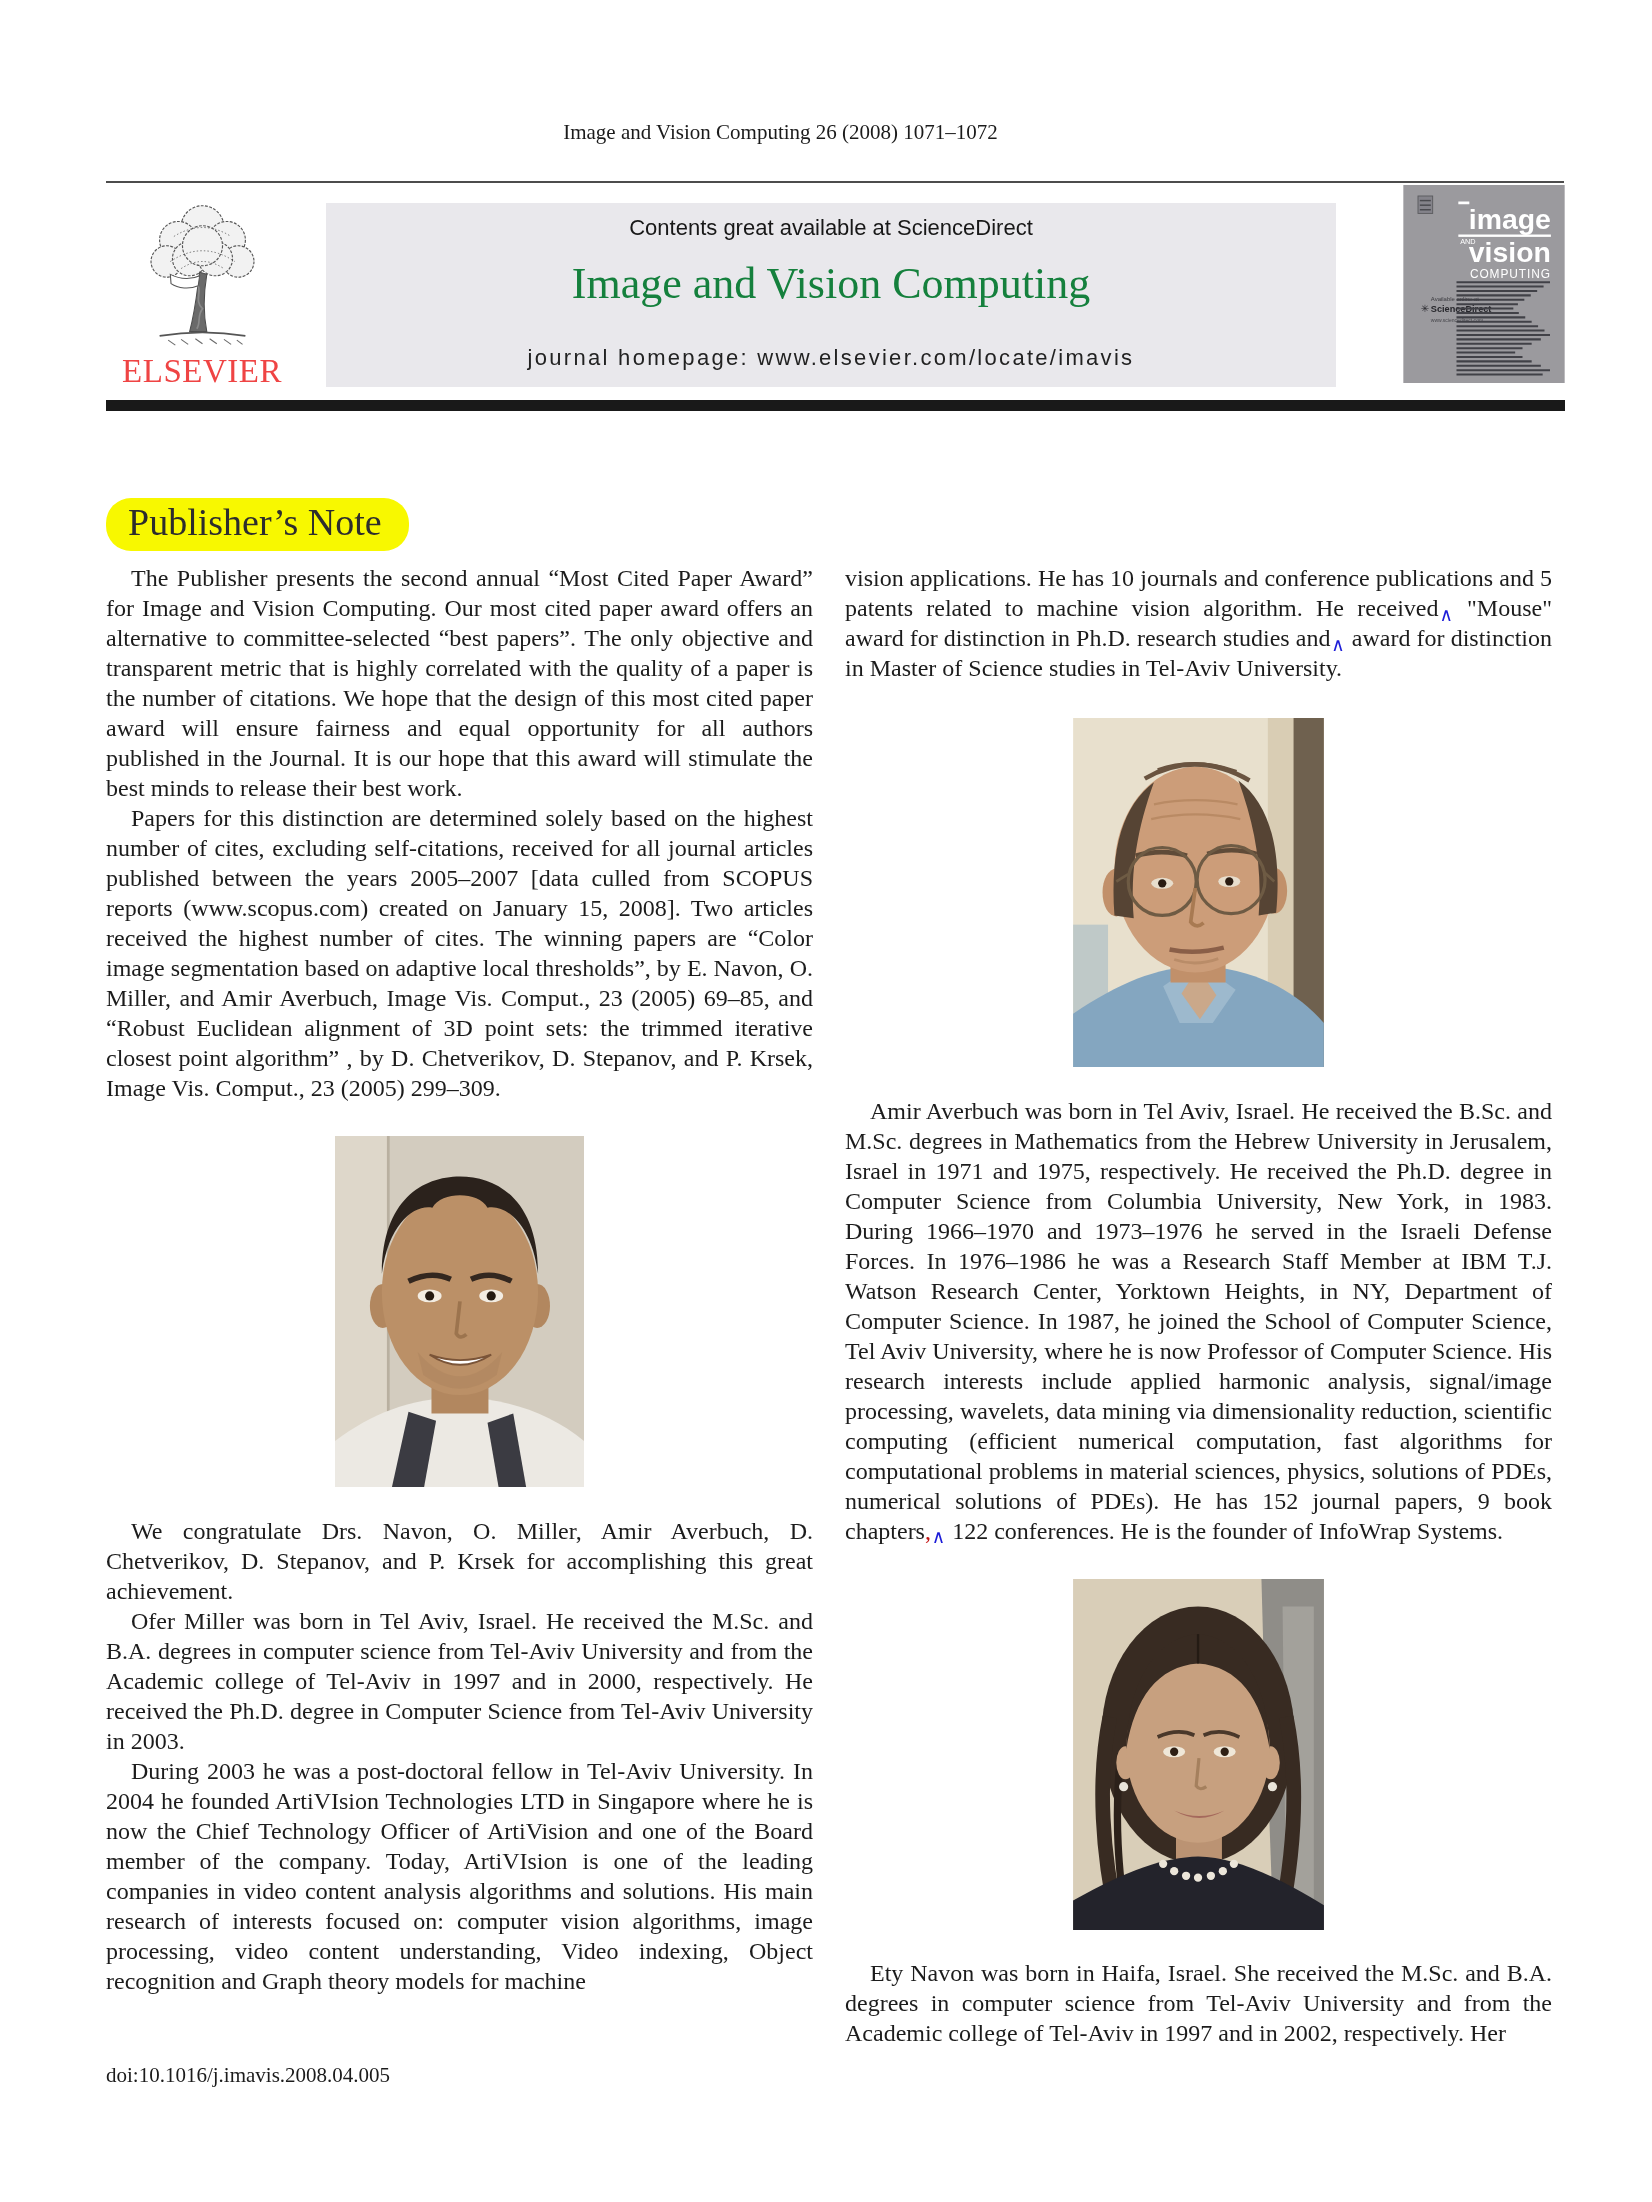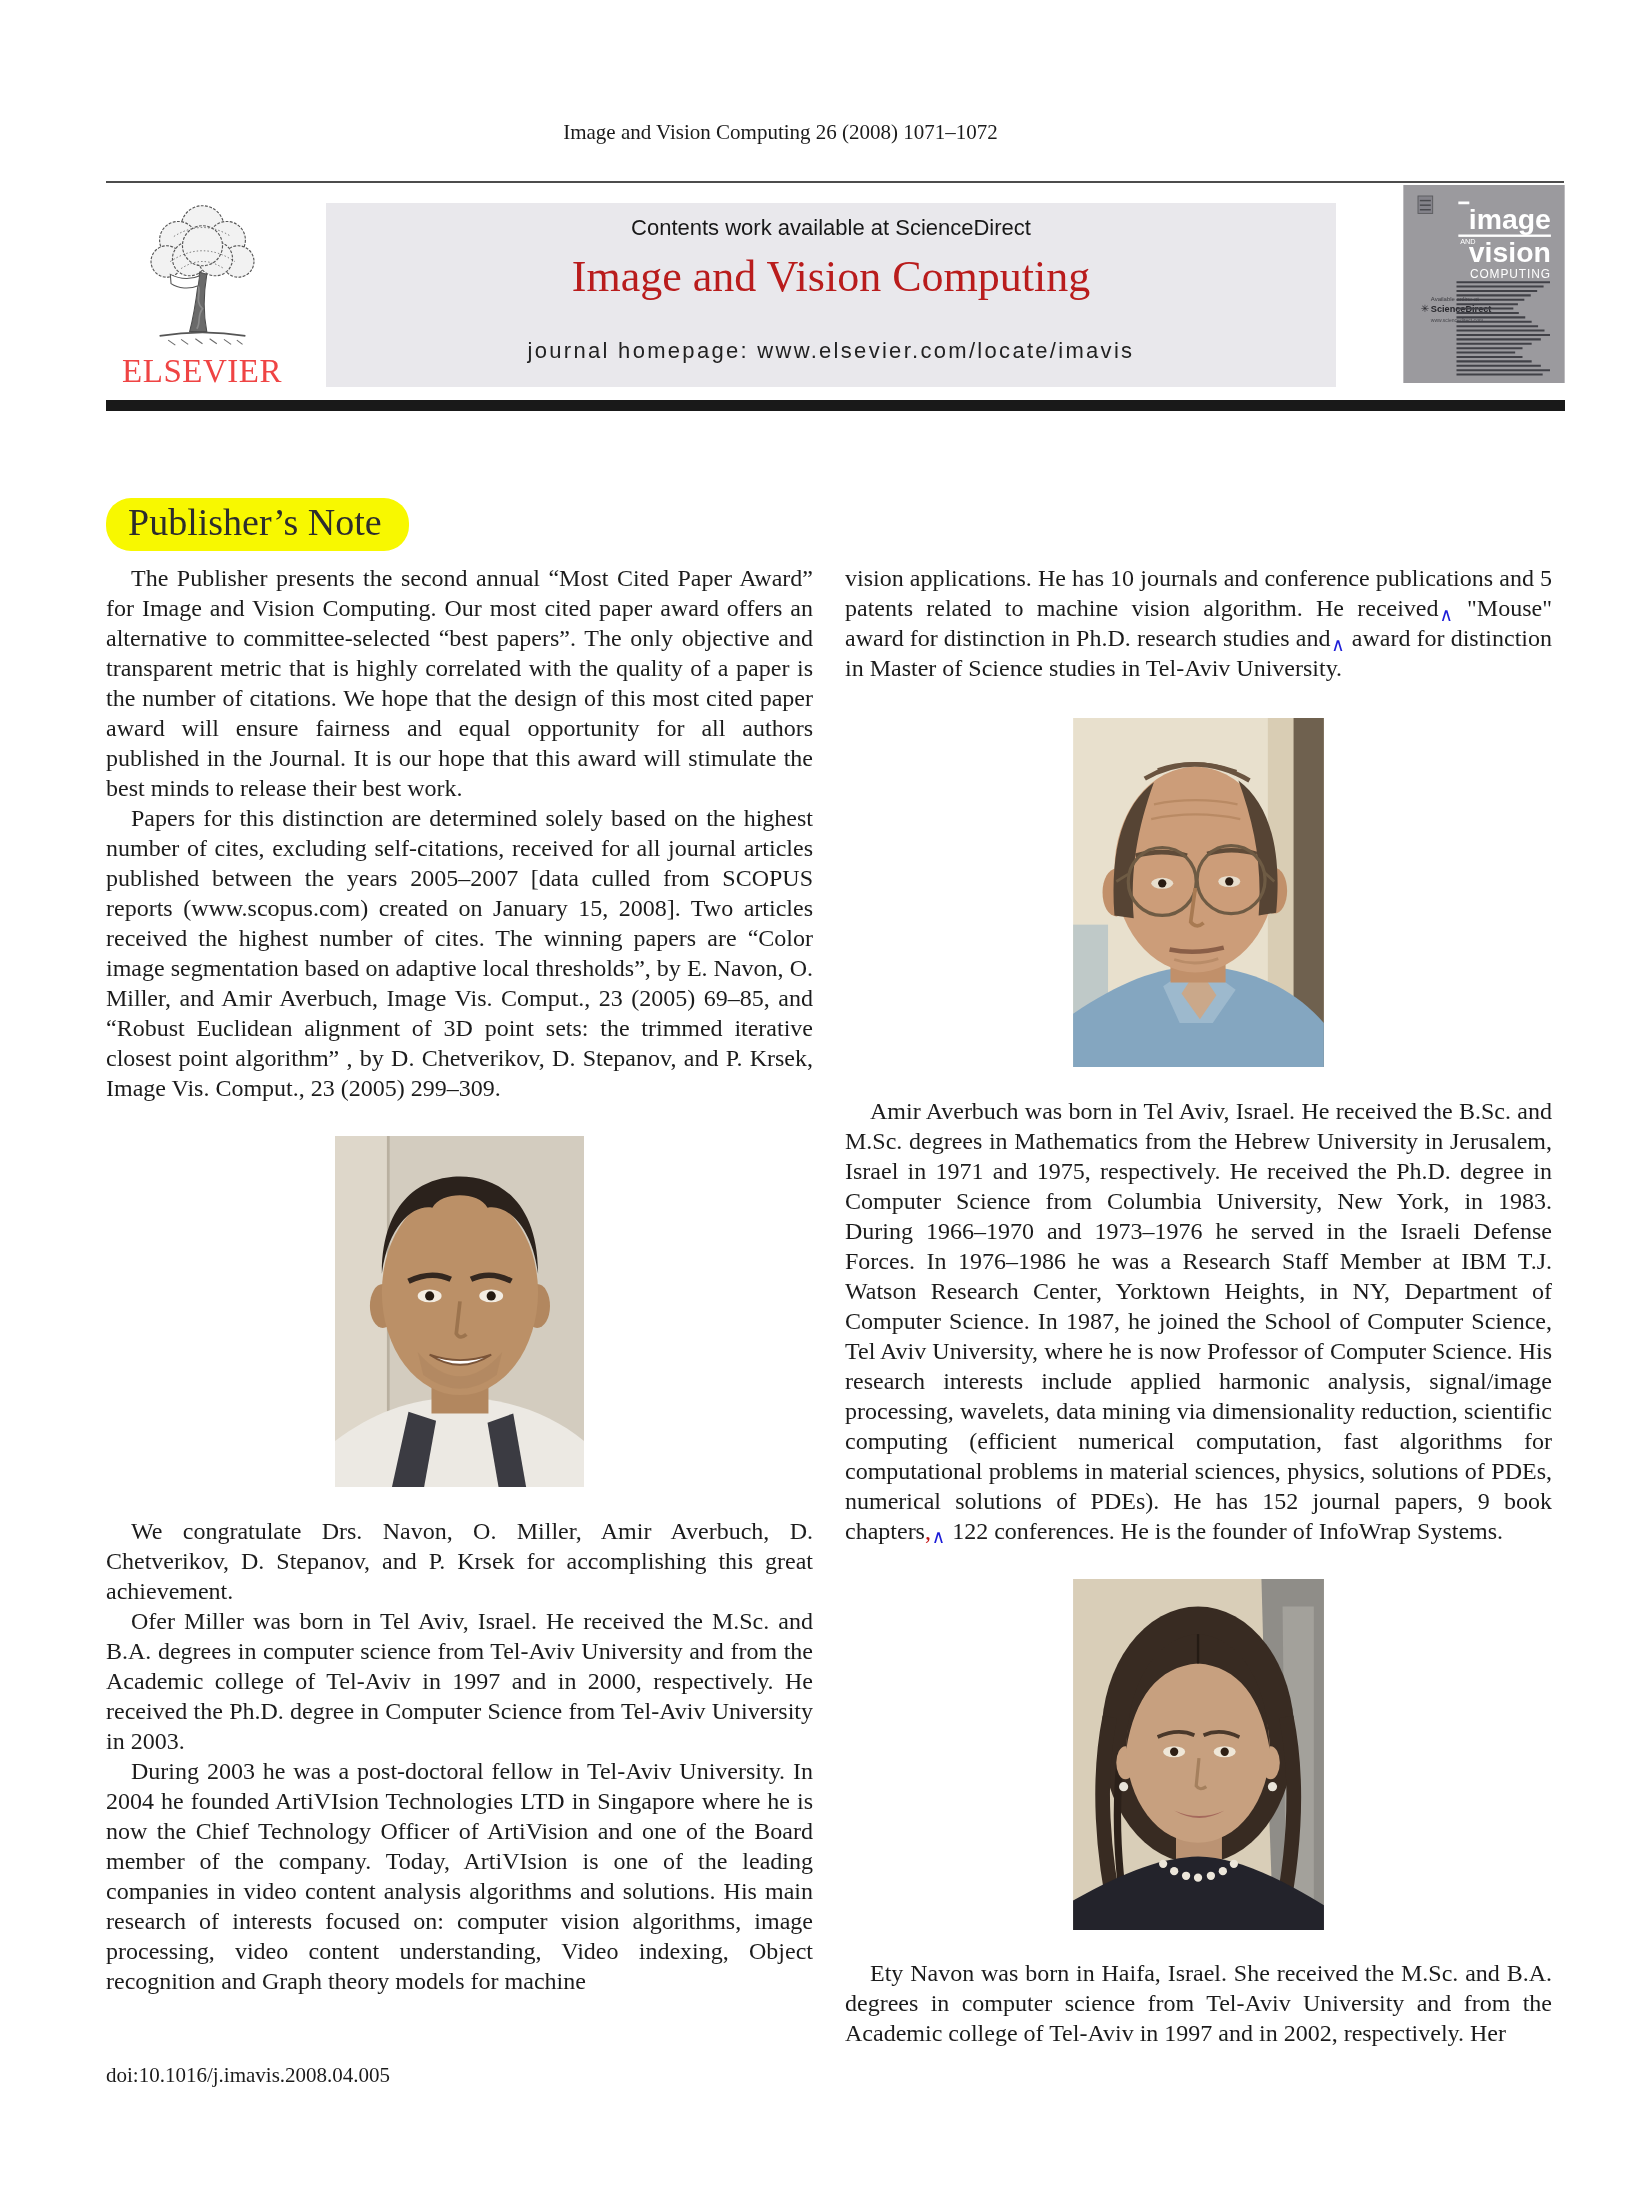--- a/index.html
+++ b/index.html
@@ -13,21 +13,21 @@
 
   .logo-block{position:absolute;left:110px;top:193px;width:184px;height:197px;
               display:flex;flex-direction:column;align-items:center;justify-content:flex-end;}
   .logo-block svg{display:block;}
   .elsevier-word{font-family:"Liberation Serif",serif;font-size:33px;color:#ef4444;
                  letter-spacing:0.5px;margin-top:1.8px;}
 
   .banner{position:absolute;left:326px;top:203px;width:1010px;height:184px;background:#e9e8ec;
           display:flex;flex-direction:column;align-items:center;}
   .contents-line{margin-top:12px;font-family:"Liberation Sans",sans-serif;font-size:22px;color:#181818;}
-  .journal-title{margin-top:10px;font-size:44px;color:#b91c1c;}
+  .journal-title{margin-top:17px;font-size:44px;color:#15803d;}
   .homepage-line{margin-top:36px;font-family:"Liberation Sans",sans-serif;font-size:22px;
                  letter-spacing:2.3px;color:#222;}
 
   .cover{position:absolute;left:1403px;top:185px;width:162px;height:256px;}
   .header-bar{position:absolute;left:106px;top:400px;width:1459px;height:11px;background:#191919;}
 
   
   .title-pill{position:absolute;left:106px;top:498px;display:inline-block;
               border-radius:25px;padding:1.8px 27.5px 7.3px 22px;font-size:38px;color:#2d2d2d;}
   .col{position:absolute;top:563px;width:707px;}
@@ -78,21 +78,21 @@
           <path d="M110,198 l10,7"></path>
             <path d="M130,199 l10,7"></path>
             <path d="M148,200 l8,6"></path>
         </g>
       </svg>
     </span>
     <div class="elsevier-word">ELSEVIER</div>
   </div>
 
   <div class="banner">
-    <div class="contents-line">Contents work available at ScienceDirect</div>
+    <div class="contents-line">Contents great available at ScienceDirect</div>
     <div class="journal-title">Image and Vision Computing</div>
     <div class="homepage-line">journal homepage: www.elsevier.com/locate/imavis</div>
   </div>
 
   <div class="cover">
     <svg width="162" height="198" viewBox="0 0 176 216">
       <rect x="0" y="0" width="176" height="216" fill="#9b9a9e"></rect>
       <g>
         <rect x="16" y="12" width="16" height="19" fill="#84838a" stroke="#5a5a5e" stroke-width="1"></rect>
         <line x1="18" y1="17" x2="30" y2="17" stroke="#4a4a4f" stroke-width="1.6"></line>

